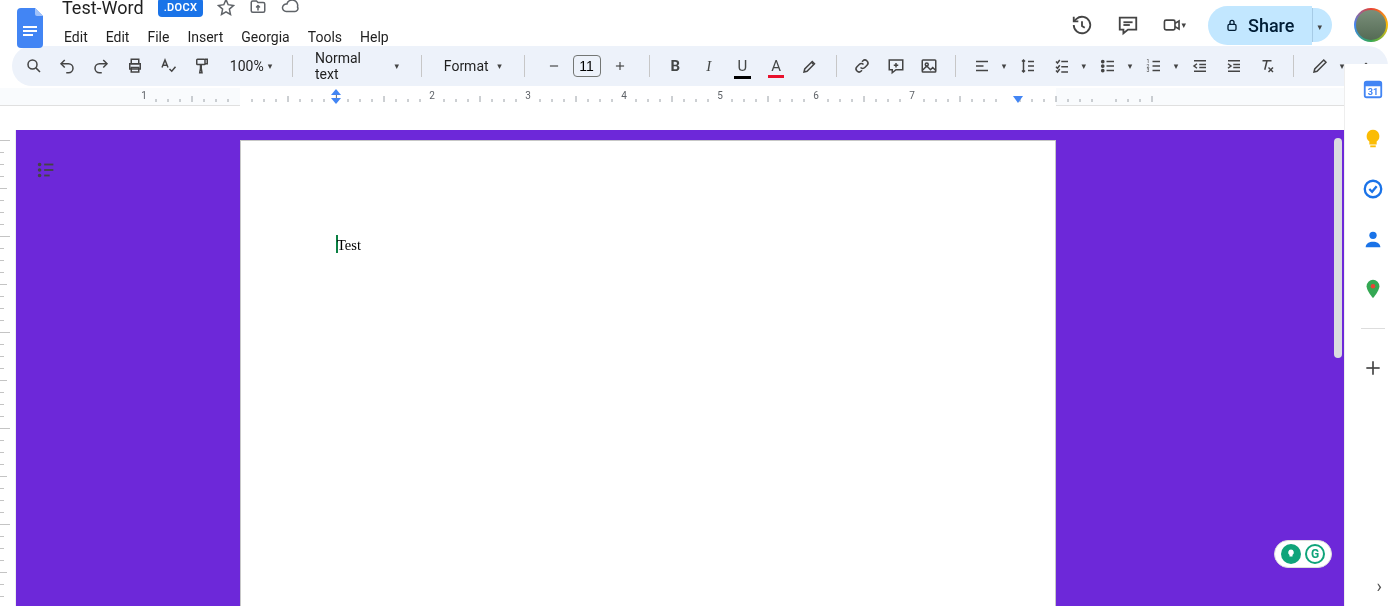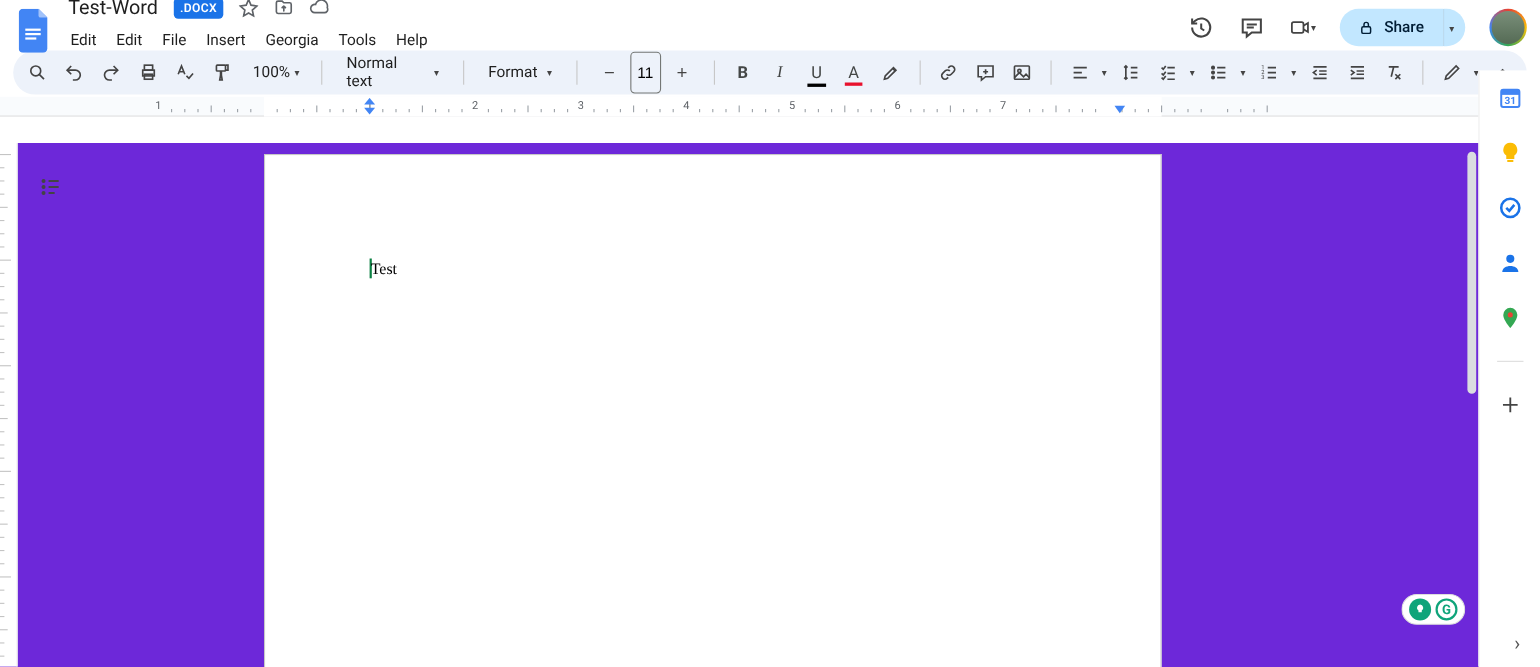--- a/index.html
+++ b/index.html
@@ -39,21 +39,21 @@
   .menu-item { padding:4px 8px; font-size:14px; color:#1f1f1f; border-radius:4px;}
   .header-right {
     display:flex; align-items:center; gap:22px; margin-top:6px;
   }
   .hr-icon { width:24px;height:24px;display:flex;align-items:center;justify-content:center;color:#444;}
   .video-btn{display:flex;align-items:center;gap:2px;}
   .share-wrap{display:flex;align-items:center;}
   .share-btn {
     background:#c2e7ff; color:#001d35;
     border-radius:40px 0 0 40px; padding:9px 18px 9px 16px;
-    display:flex; align-items:center; gap:8px; font-weight:500; font-size:14px;
+    display:flex; align-items:center; gap:8px; font-weight:500; font-size:18px;
   }
   .share-drop {
     background:#c2e7ff; border-radius:0 40px 40px 0; padding:9px 10px 9px 6px;
     border-left:1px solid #a6cbe6;
   }
   .avatar {
     width:34px;height:34px;border-radius:50%;
     background: conic-gradient(#e84133, #fbbd06, #35a853, #4285f4, #e84133);
     padding:2px;
   }
@@ -74,21 +74,21 @@
     color:#444746;border-radius:4px;
   }
   .tsep{width:1px;height:22px;background:#c7c7c7;margin:0 4px;}
   .zoom { display:flex;align-items:center;gap:6px;padding:0 6px;color:#1f1f1f;font-size:14px;}
   .style-sel{display:flex;align-items:center;gap:10px;padding:0 8px;color:#1f1f1f;font-size:14px;min-width:100px;justify-content:flex-end;}
   .font-sel{display:flex;align-items:center;gap:10px;padding:0 8px;color:#1f1f1f;font-size:14px;min-width:74px;justify-content:space-between;}
   .size-box{
     display:flex;align-items:center;gap:4px;
   }
   .size-input{
-    width:28px;height:38px;border:1px solid #747775;border-radius:4px;
+    width:28px;height:22px;border:1px solid #747775;border-radius:4px;
     text-align:center;font-size:14px;background:transparent;
   }
   .underline-a{position:relative;}
   .underline-a::after{content:"";position:absolute;left:3px;right:3px;bottom:2px;height:3px;background:#000;}
   .color-a{position:relative;}
   .color-a::after{content:"";position:absolute;left:4px;right:4px;bottom:3px;height:3px;background:#e8112d;}
   .drop-tri{font-size:9px;color:#444;margin-left:-2px;}
   .collapse-btn{margin-left:auto;}
   
   .ruler-region{

